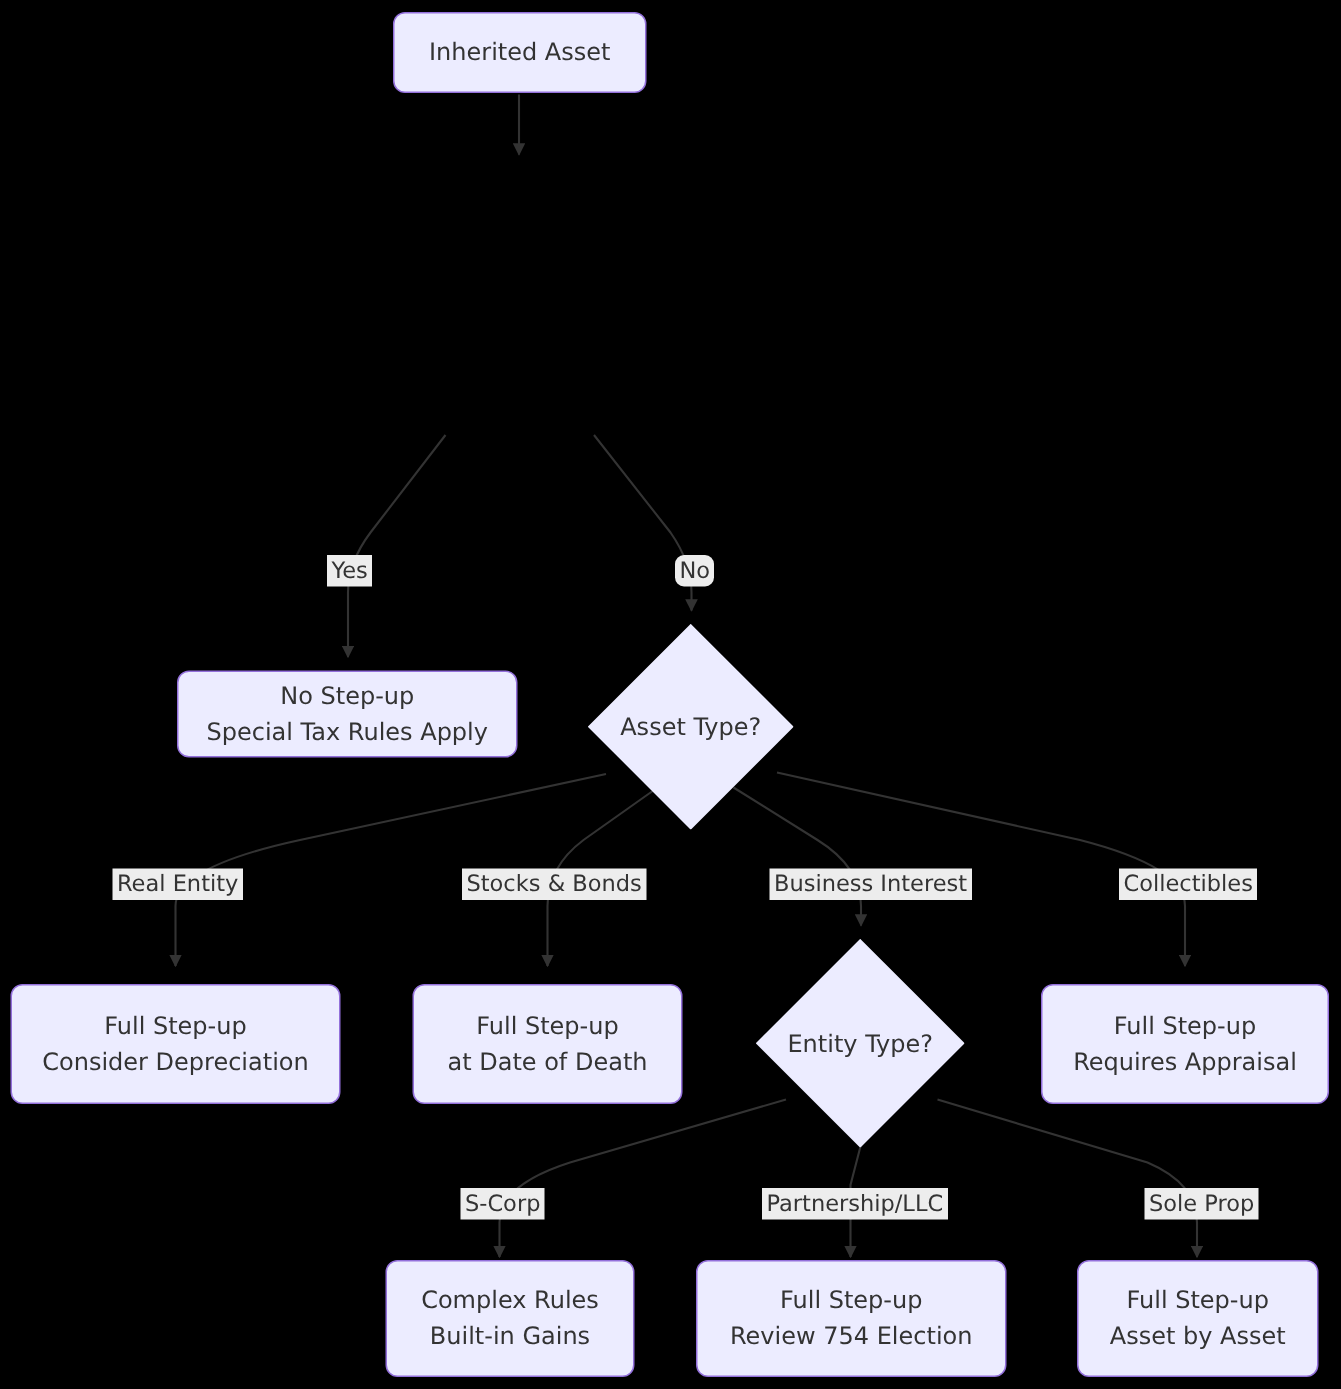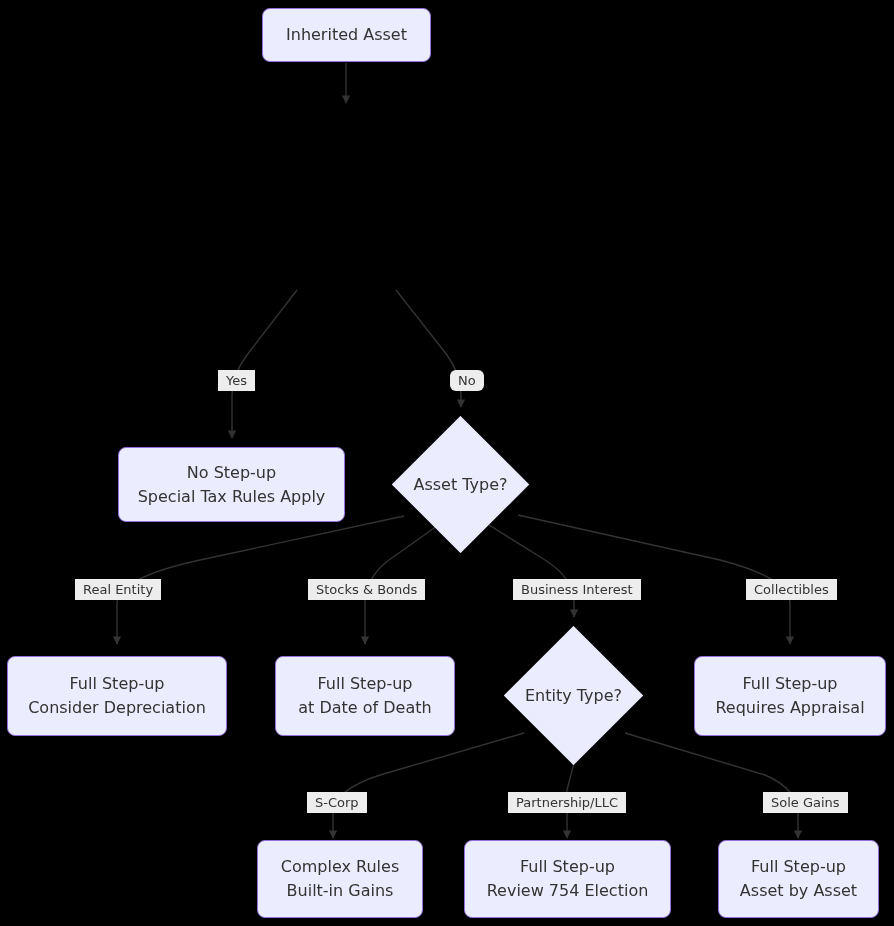--- a/index.html
+++ b/index.html
@@ -61,23 +61,23 @@
     color: #333333;
     font-size: 16px;
     line-height: 24px;
     text-align: center;
     white-space: pre;
   }
   .edge-label {
     position: absolute;
     background: #EDEDED;
     color: #333333;
-    font-size: 13px;
+    font-size: 15px;
     line-height: 19px;
-    padding: 1px 8px;
+    padding: 1px 3px;
     white-space: nowrap;
     box-sizing: border-box;
   }
 </style>
 </head>
 <body>
 
 <div id="diagram">
 
   <svg class="edges" viewBox="0 0 894 926">
@@ -108,21 +108,21 @@
 
       <path d="M 625,733 L 765,775 Q 798,789 798,815 L 798,838"></path>
     </g>
   </svg>
 
   <div class="node process" style="left:262px; top:8px; width:169px; height:54px;">
     <span>Inherited Asset</span>
   </div>
 
 
-  <div class="node process" style="left:118px; top:447px; width:227px; height:75px;">
+  <div class="node process" style="left:118px; top:447px; width:227px; height:58px;">
     <span>No Step-up
 Special Tax Rules Apply</span>
   </div>
 
   <div class="node decision" style="left:392px; top:416px; width:137px; height:137px;">
     <svg class="diamond-shape" viewBox="0 0 137 137" preserveAspectRatio="none">
       <polygon points="68.5,1 136,68.5 68.5,136 1,68.5" fill="#ECECFF" stroke="#ECECFF" stroke-width="1.6"></polygon>
     </svg>
     <span class="diamond-label">Asset Type?</span>
   </div>
@@ -190,16 +190,16 @@
 
   <div class="edge-label" style="left:307px; top:792px;">
     <span>S-Corp</span>
   </div>
 
   <div class="edge-label" style="left:508px; top:792px;">
     <span>Partnership/LLC</span>
   </div>
 
   <div class="edge-label" style="left:763px; top:792px;">
-    <span>Sole Gains</span>
+    <span>Sole Prop</span>
   </div>
 
 </div>
 
 </body></html>

